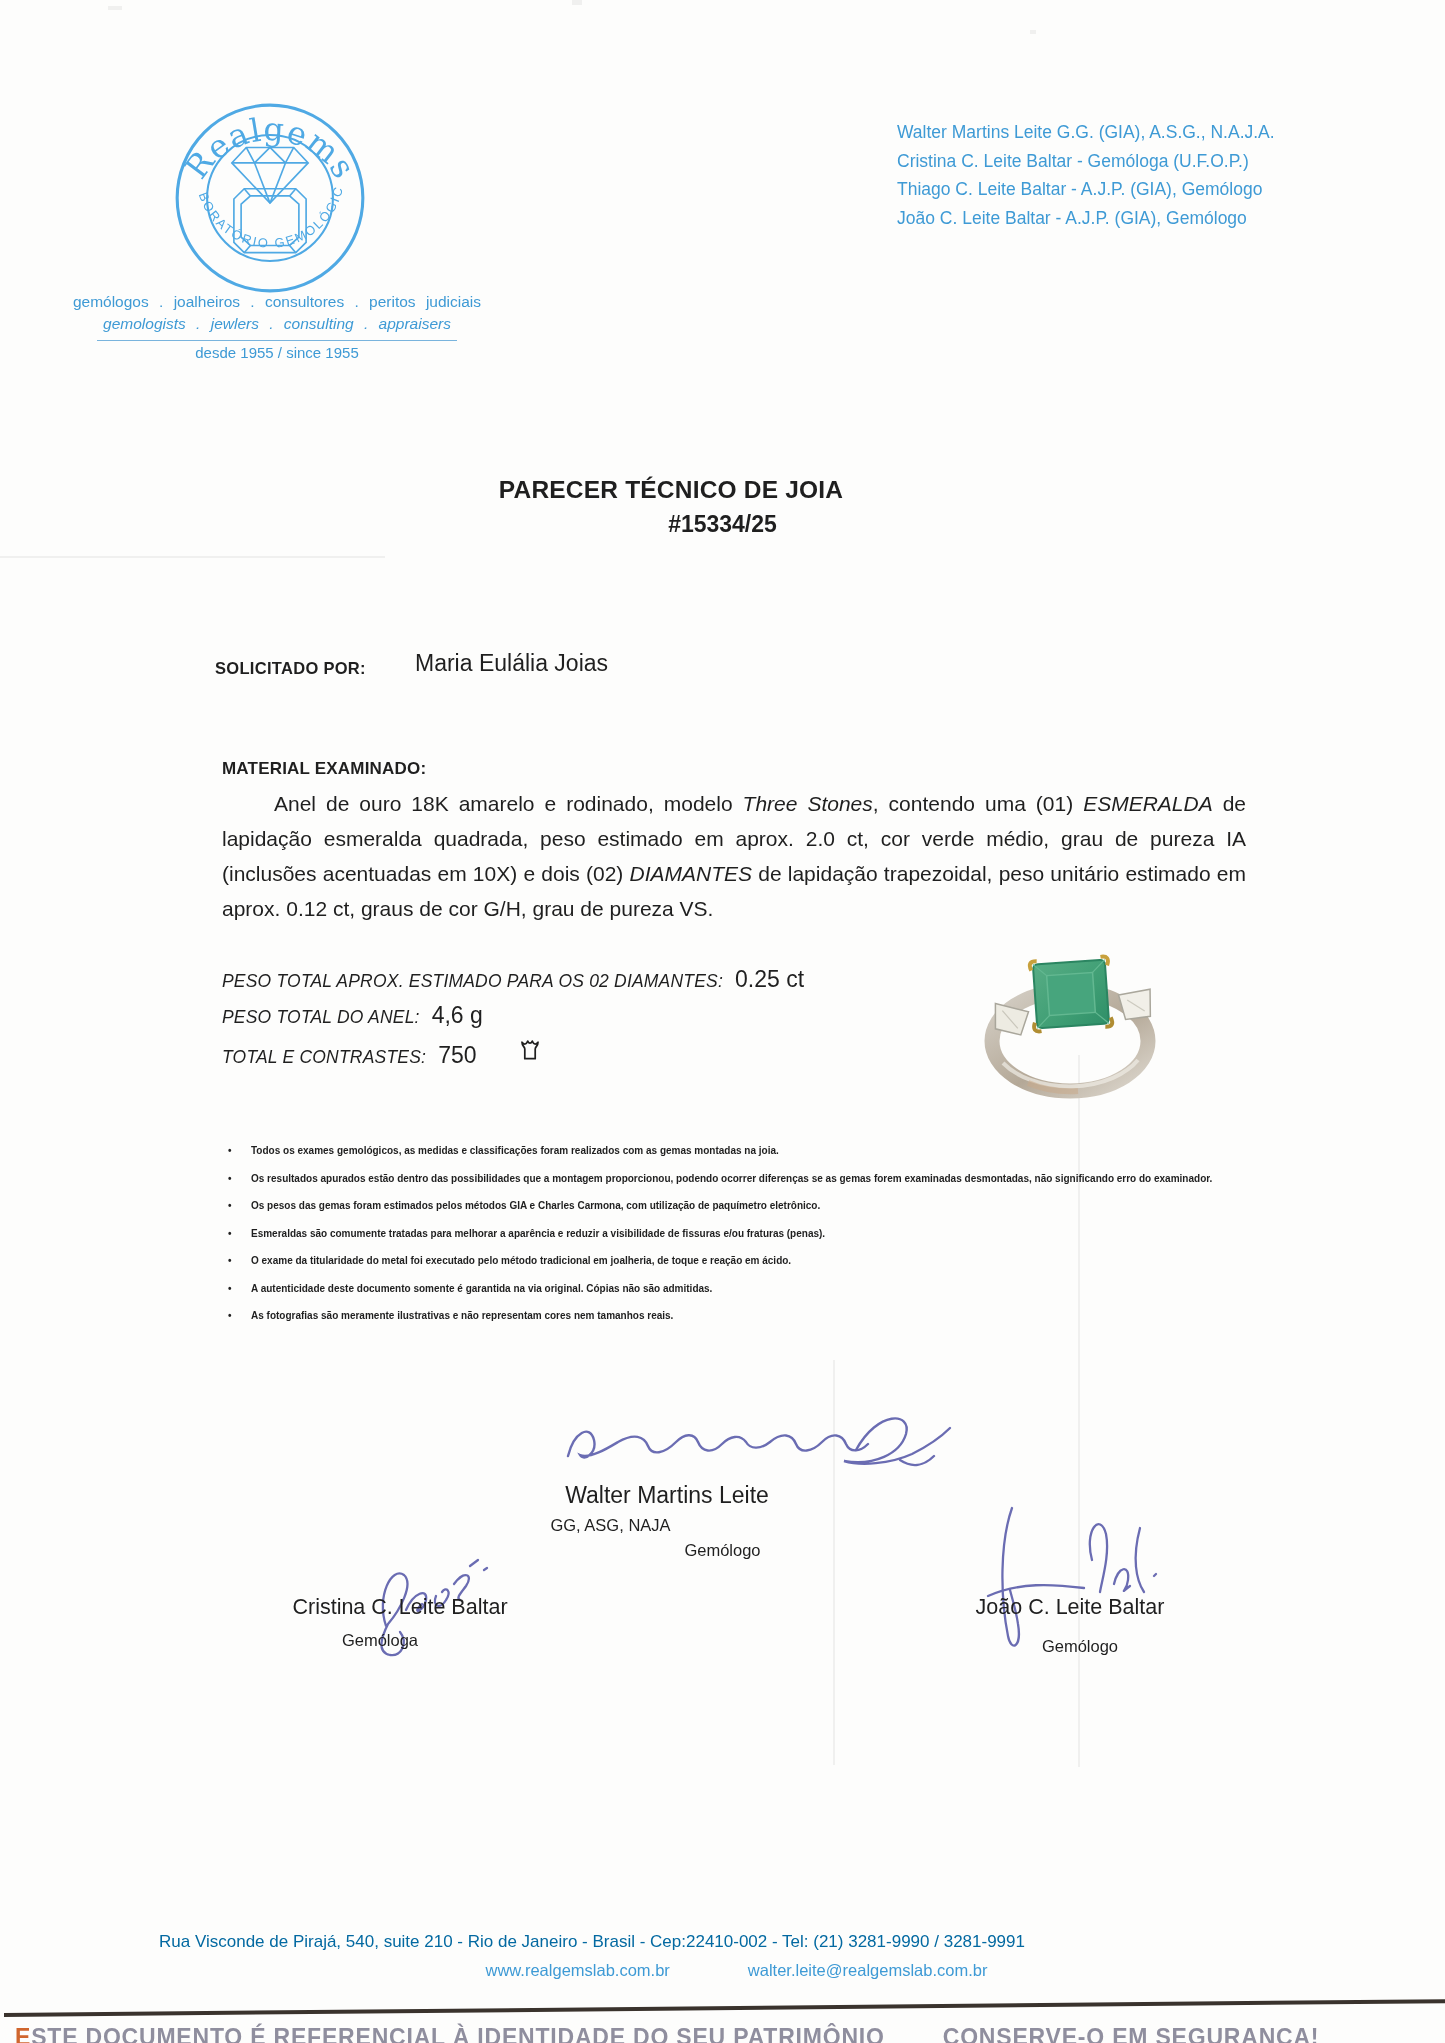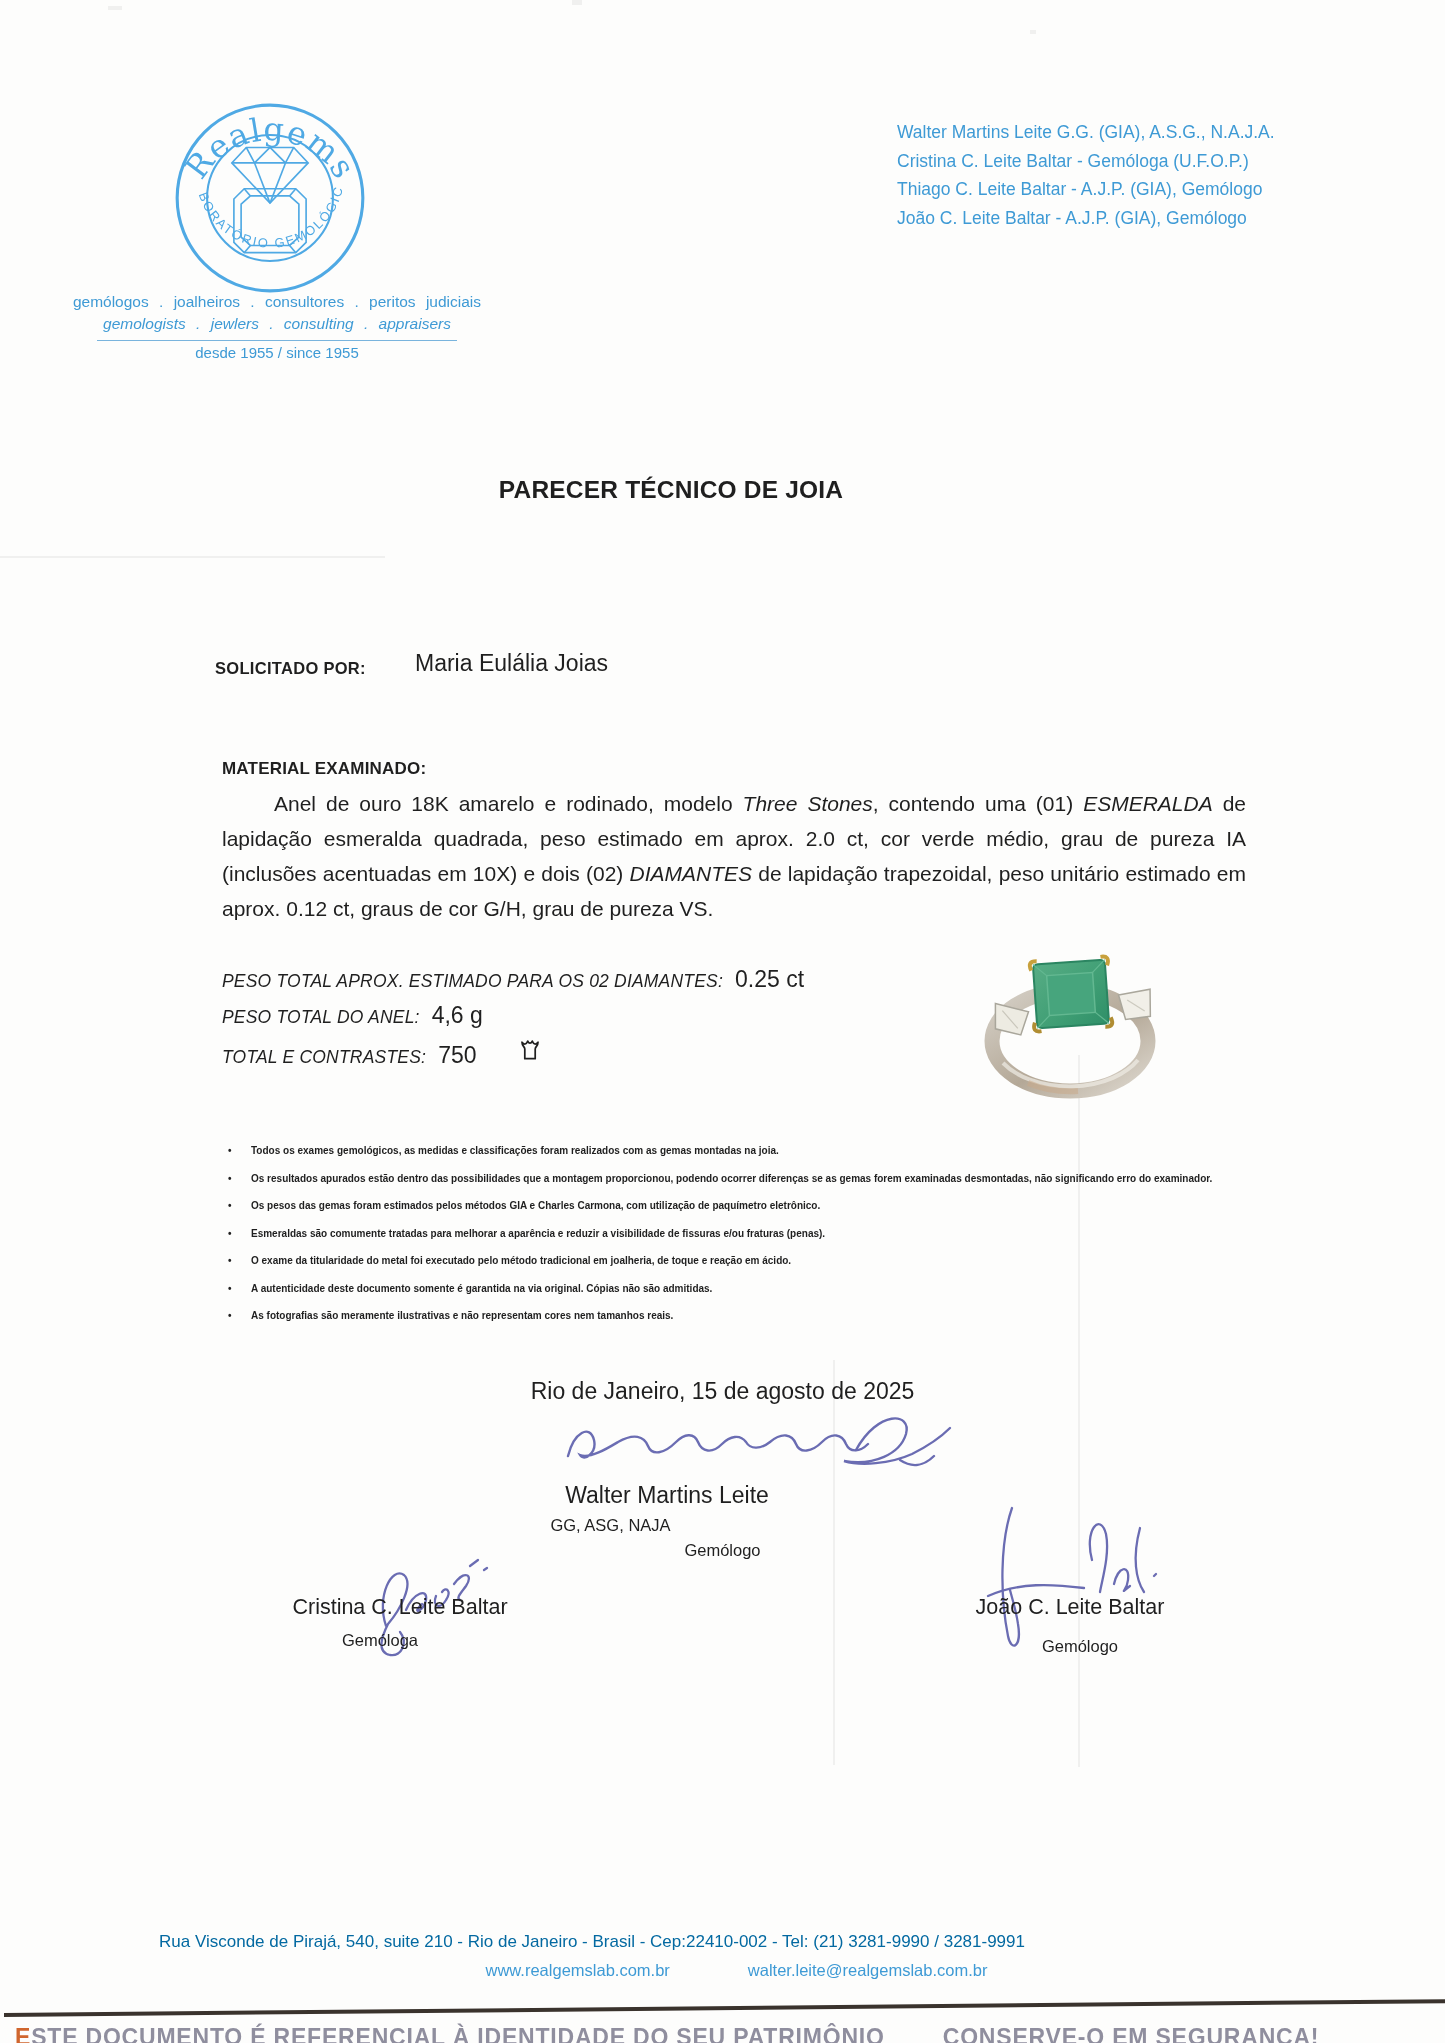--- a/index.html
+++ b/index.html
@@ -122,20 +122,21 @@
   </div>
 
   <div class="abs tagline-wrap">
     <div class="tagline-pt">gemólogos . joalheiros . consultores . peritos judiciais</div>
     <div class="tagline-en">gemologists . jewlers . consulting . appraisers</div>
     <div class="since-divider"></div>
     <div class="since">desde 1955 / since 1955</div>
   </div>
 
   <div class="abs doc-title center">PARECER TÉCNICO DE JOIA</div>
+  <div class="abs doc-number center">#15334/25</div>
 
   <div class="abs req-label">SOLICITADO POR:</div>
   <div class="abs req-value">Maria Eulália Joias</div>
 
   <div class="abs mat-heading">MATERIAL EXAMINADO:</div>
   <div class="abs mat-par"><span>Anel de ouro 18K amarelo e rodinado, modelo </span><span class="it">Three Stones</span><span>, contendo uma (01) </span><span class="it">ESMERALDA</span><span> de lapidação esmeralda quadrada, peso estimado em aprox. 2.0 ct, cor verde médio, grau de pureza IA (inclusões acentuadas em 10X) e dois (02) </span><span class="it">DIAMANTES</span><span> de lapidação trapezoidal, peso unitário estimado em aprox. 0.12 ct, graus de cor G/H, grau de pureza VS.</span></div>
 
   <div class="abs spec-row" style="left:222px;top:966px;">
     <span class="spec-label">PESO TOTAL APROX. ESTIMADO PARA OS 02 DIAMANTES:</span>
     <span class="spec-value">0.25 ct</span>
@@ -208,21 +209,20 @@
   <ul class="abs notes">
     <li>Todos os exames gemológicos, as medidas e classificações foram realizados com as gemas montadas na joia.</li>
     <li>Os resultados apurados estão dentro das possibilidades que a montagem proporcionou, podendo ocorrer diferenças se as gemas forem examinadas desmontadas, não significando erro do examinador.</li>
     <li>Os pesos das gemas foram estimados pelos métodos GIA e Charles Carmona, com utilização de paquímetro eletrônico.</li>
     <li>Esmeraldas são comumente tratadas para melhorar a aparência e reduzir a visibilidade de fissuras e/ou fraturas (penas).</li>
     <li>O exame da titularidade do metal foi executado pelo método tradicional em joalheria, de toque e reação em ácido.</li>
     <li>A autenticidade deste documento somente é garantida na via original. Cópias não são admitidas.</li>
     <li>As fotografias são meramente ilustrativas e não representam cores nem tamanhos reais.</li>
   </ul>
 
-  <div class="abs dateline center">Rio de Janeiro, 15 de agosto de 2025</div>
 
   <div class="abs" style="left:560px;top:1398px;">
     <svg width="400" height="90" viewBox="0 0 400 90">
       <g fill="none" stroke="#5b5dab" stroke-width="2.4" stroke-linecap="round" opacity="0.9">
         <path d="M8,58 C14,34 30,26 34,42 C37,55 24,64 20,57 C30,61 48,50 58,44 C74,35 84,38 88,48 C92,58 104,56 116,44 C124,36 134,34 138,44 C142,54 152,56 162,46 C170,38 180,36 186,44 C190,51 200,52 210,44 C222,34 232,36 236,46 C240,56 252,54 262,44 C272,34 282,36 286,46 C290,55 300,54 308,46"></path>
         <path d="M296,52 C318,12 352,14 346,36 C340,56 314,68 284,63 C300,68 330,66 352,56 C366,49 378,42 390,30"></path>
         <path d="M340,62 C352,70 364,68 374,58"></path>
       </g>
     </svg>
   </div>

